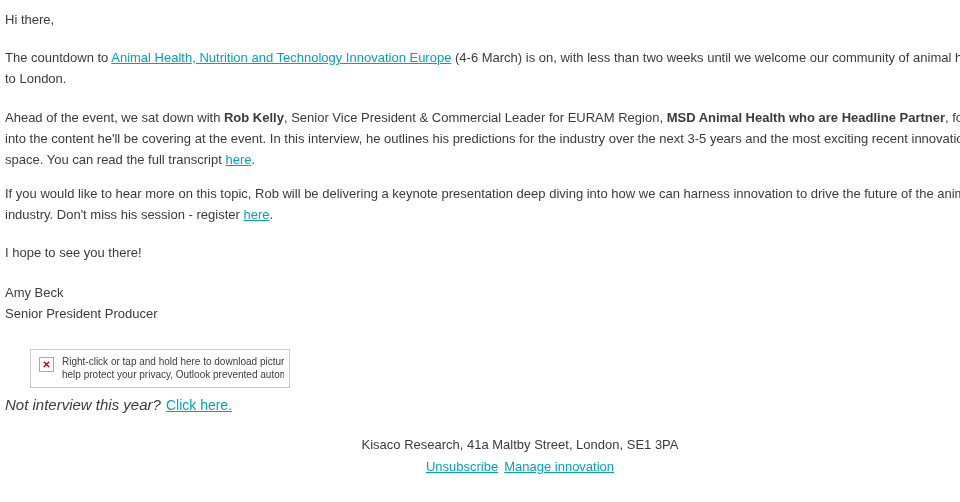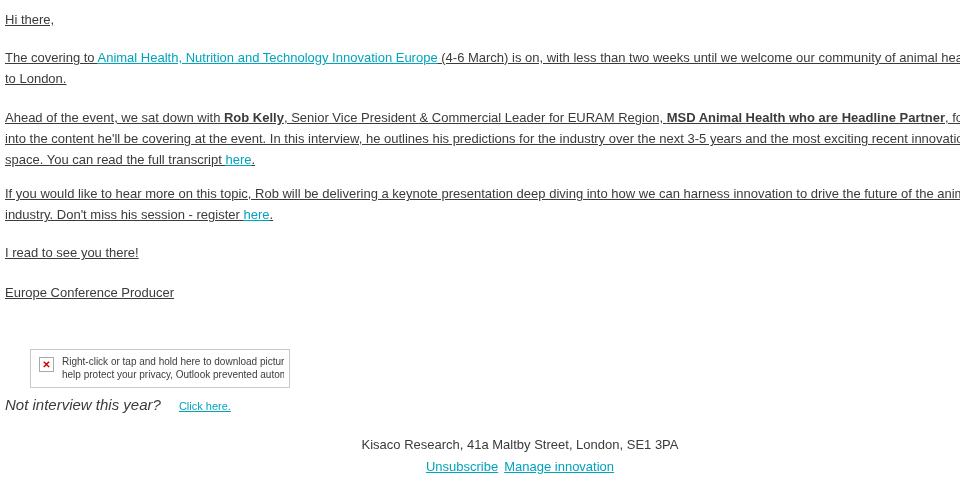--- a/index.html
+++ b/index.html
@@ -4,21 +4,21 @@
 <style>
   :root { --link: #00a4bd; --text: #3b3b3b; }
   * { box-sizing: border-box; }
   html, body { margin: 0; padding: 0; }
   body {
     width: 960px; height: 502px; overflow: hidden; position: relative;
     background: #ffffff;
     font-family: "Liberation Sans", sans-serif;
     font-size: 13px; color: var(--text);
   }
-  .block { position: absolute; left: 5px; text-decoration: underline; }
+  .block { position: absolute; left: 5px; }
   .line { white-space: nowrap; line-height: 21px; height: 21px; }
   a.link { color: var(--link); text-decoration: underline; cursor: pointer; }
   .bold { font-weight: bold; }
   
   .img-box {
     position: absolute; left: 30px; top: 349px; width: 260px; height: 39px;
     border: 1px solid #c9c9c9; background: #ffffff;
     display: flex; align-items: flex-start; padding: 5px 5px 5px 8px;
   }
   .redx-box {
@@ -32,52 +32,53 @@
   .img-box-text {
     margin-left: 8px; font-size: 10px; line-height: 13px; color: #3c3c3c;
     overflow: hidden;
   }
   .img-box-text div { white-space: nowrap; }
   
   .not-interested {
     position: absolute; left: 5px; top: 395px;
     font-style: italic; font-size: 15px; line-height: 20px; white-space: nowrap;
   }
-  .not-interested a.link { font-style: normal; font-size: 11px; margin-left: 18px; }
+  .not-interested a.link { font-style: normal; font-size: 14px; margin-left: 5px; }
   
   .footer { position: absolute; left: 0; top: 434px; width: 1040px; text-align: center; }
   .footer-address { line-height: 21px; }
   .footer-links { line-height: 21px; margin-top: 1px; }
   .footer-links a.link { margin: 4px 3px; text-align: center; }
 </style>
 </head>
 <body>
 
 <div class="block line" style="top:9px">Hi there,</div>
 
 <div class="block" style="top:47px">
-  <div class="line"><span>The covering to </span><a class="link">Animal Health, Nutrition and Technology Innovation Europe</a><span> (4-6 March) is on, with less than two weeks until we welcome our community of animal heal</span></div>
+  <div class="line"><span>The countdown to </span><a class="link">Animal Health, Nutrition and Technology Innovation Europe</a><span> (4-6 March) is on, with less than two weeks until we welcome our community of animal heal</span></div>
   <div class="line">to London.</div>
 </div>
 
 <div class="block" style="top:107px">
   <div class="line"><span>Ahead of the event, we sat down with </span><span class="bold">Rob Kelly</span><span>, Senior Vice President &amp; Commercial Leader for EURAM Region, </span><span class="bold">MSD Animal Health who are Headline Partner</span><span>, for a</span></div>
   <div class="line">into the content he'll be covering at the event. In this interview, he outlines his predictions for the industry over the next 3-5 years and the most exciting recent innovations</div>
   <div class="line"><span>space. You can read the full transcript </span><a class="link">here</a><span>.</span></div>
 </div>
 
 <div class="block" style="top:183px">
   <div class="line">If you would like to hear more on this topic, Rob will be delivering a keynote presentation deep diving into how we can harness innovation to drive the future of the animal l</div>
   <div class="line"><span>industry. Don't miss his session - register </span><a class="link">here</a><span>.</span></div>
 </div>
 
-<div class="block line" style="top:242px">I read to see you there!</div>
+<div class="block line" style="top:242px">I hope to see you there!</div>
 
 <div class="block" style="top:282px">
-  <div class="line">Europe Conference Producer</div>
+  <div class="line">Amy Beck</div>
+  <div class="line">Senior President Producer</div>
 </div>
 
 <div class="img-box">
   <span class="redx-box">
       <span class="redx">✕</span>
     </span>
   <div class="img-box-text">
     <div>Right-click or tap and hold here to download pictures. To</div>
     <div>help protect your privacy, Outlook prevented automatic do...</div>
   </div>

